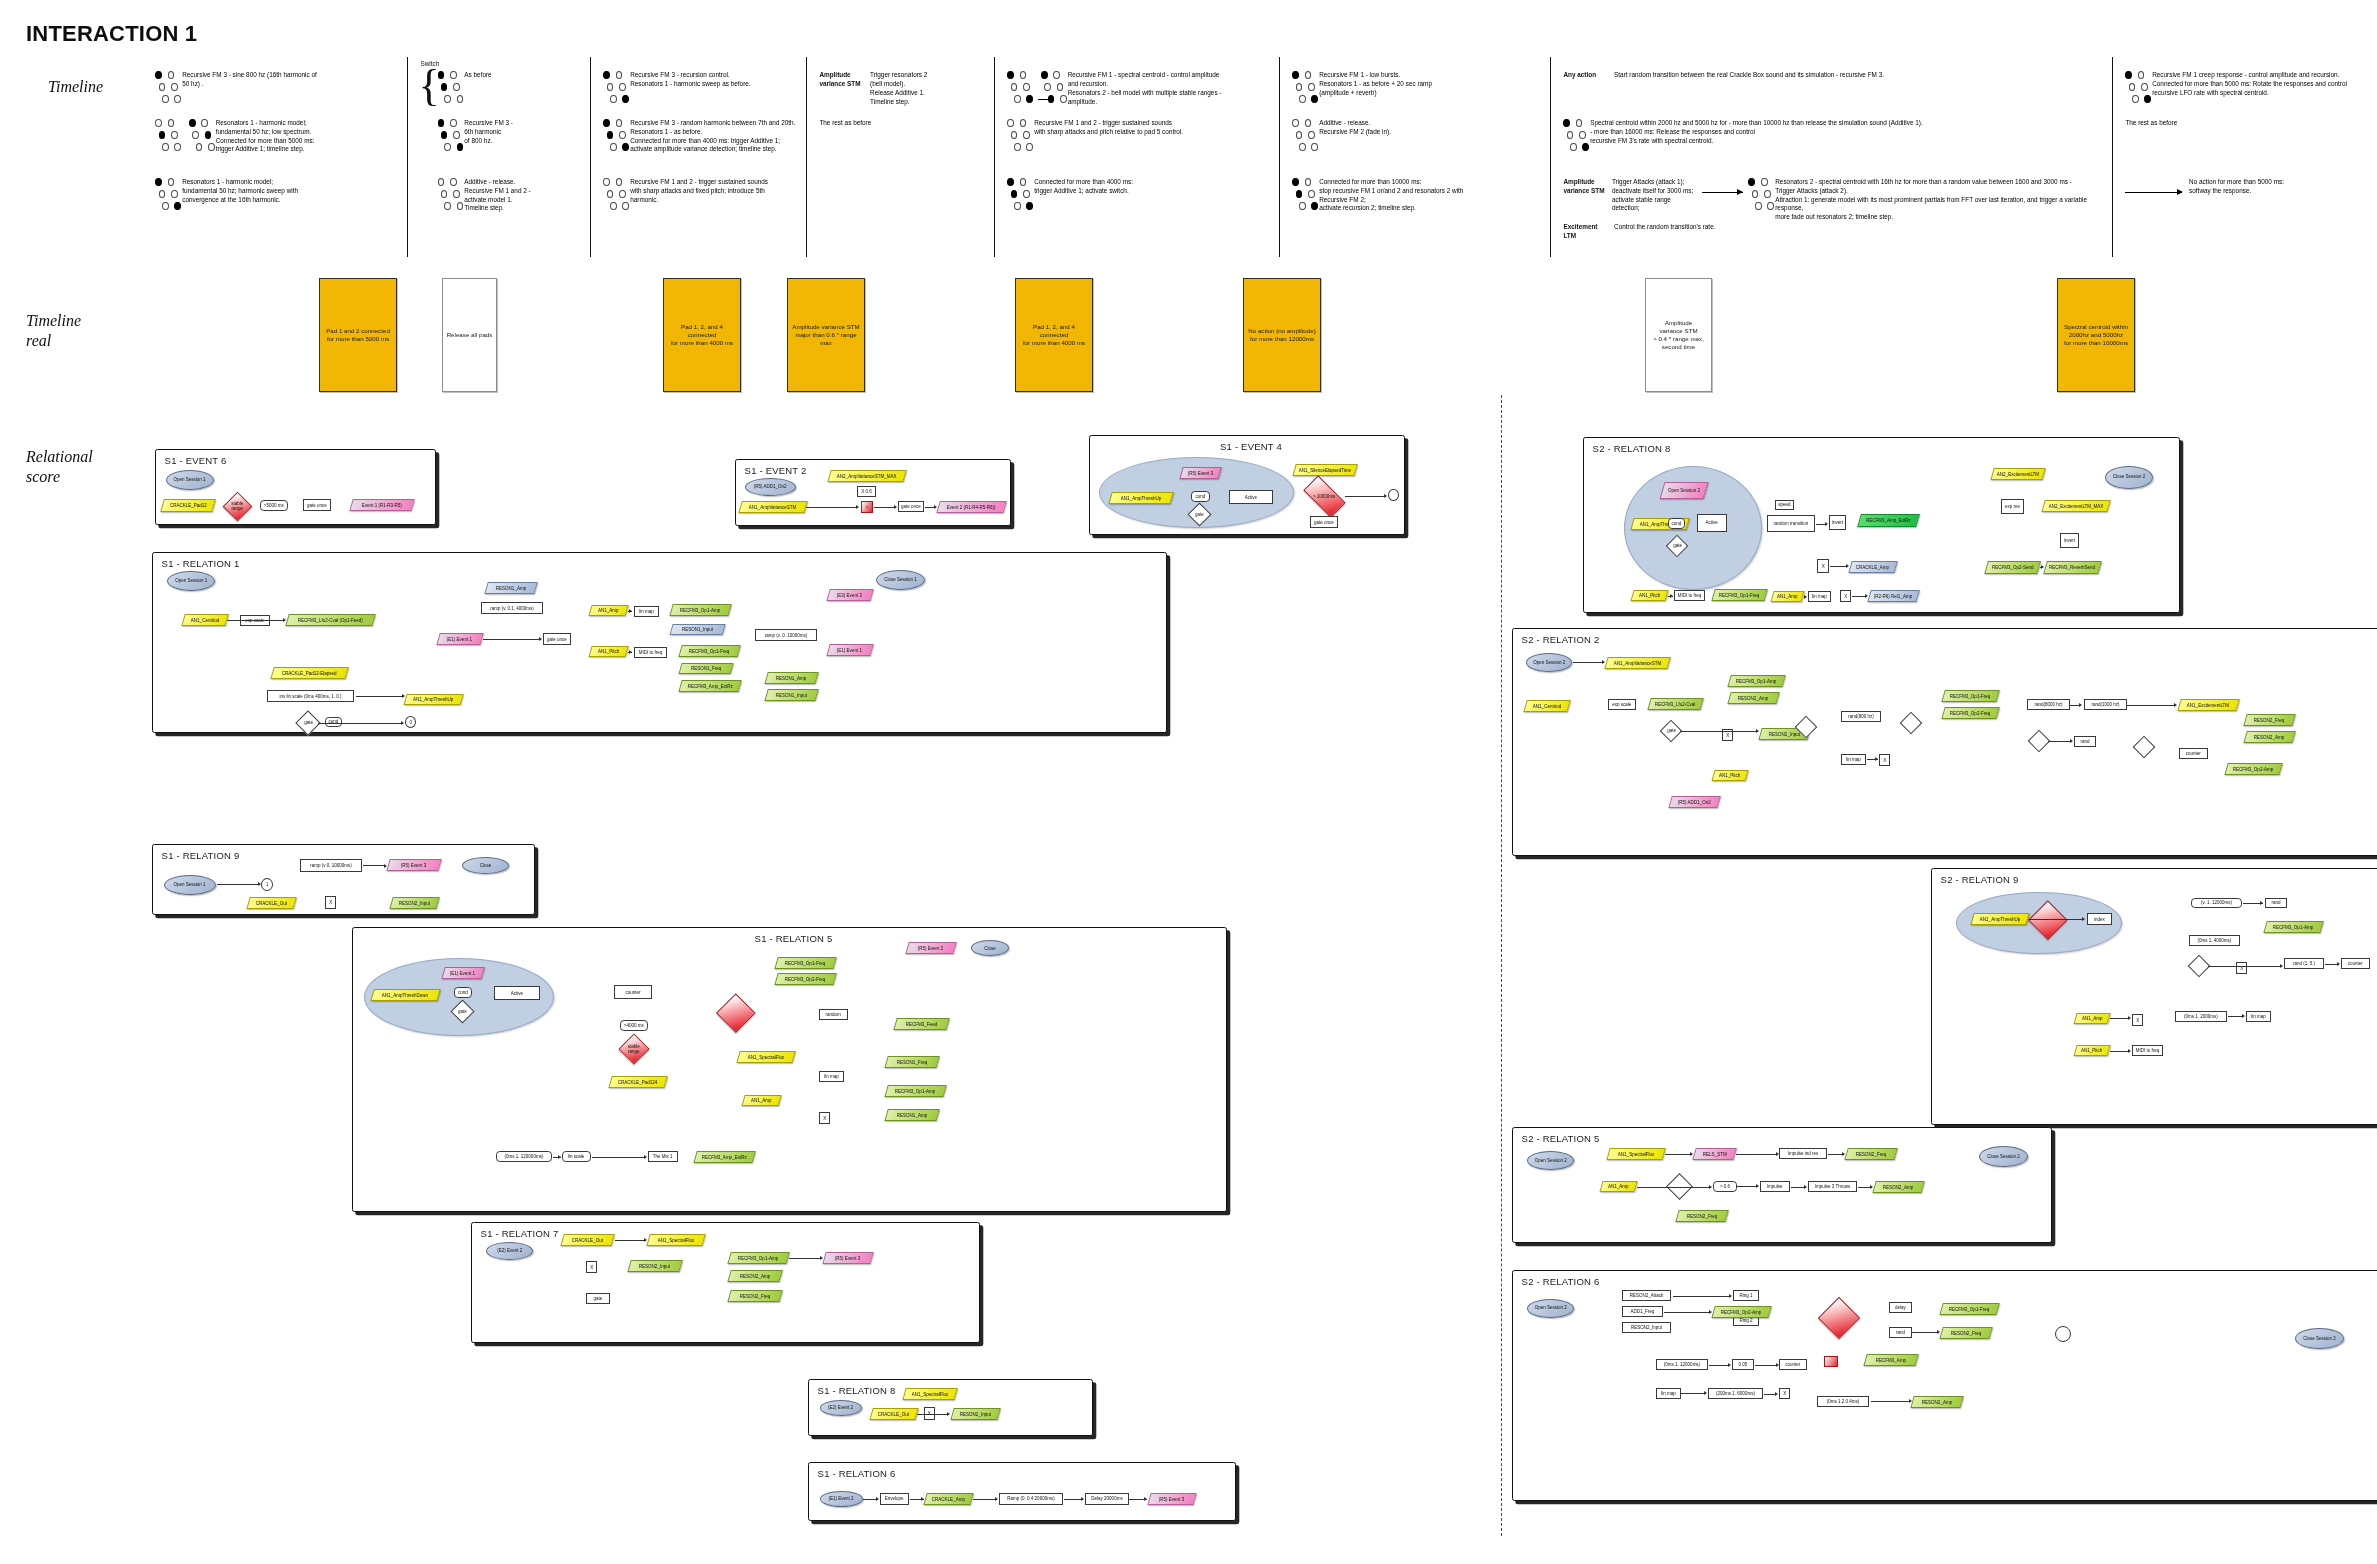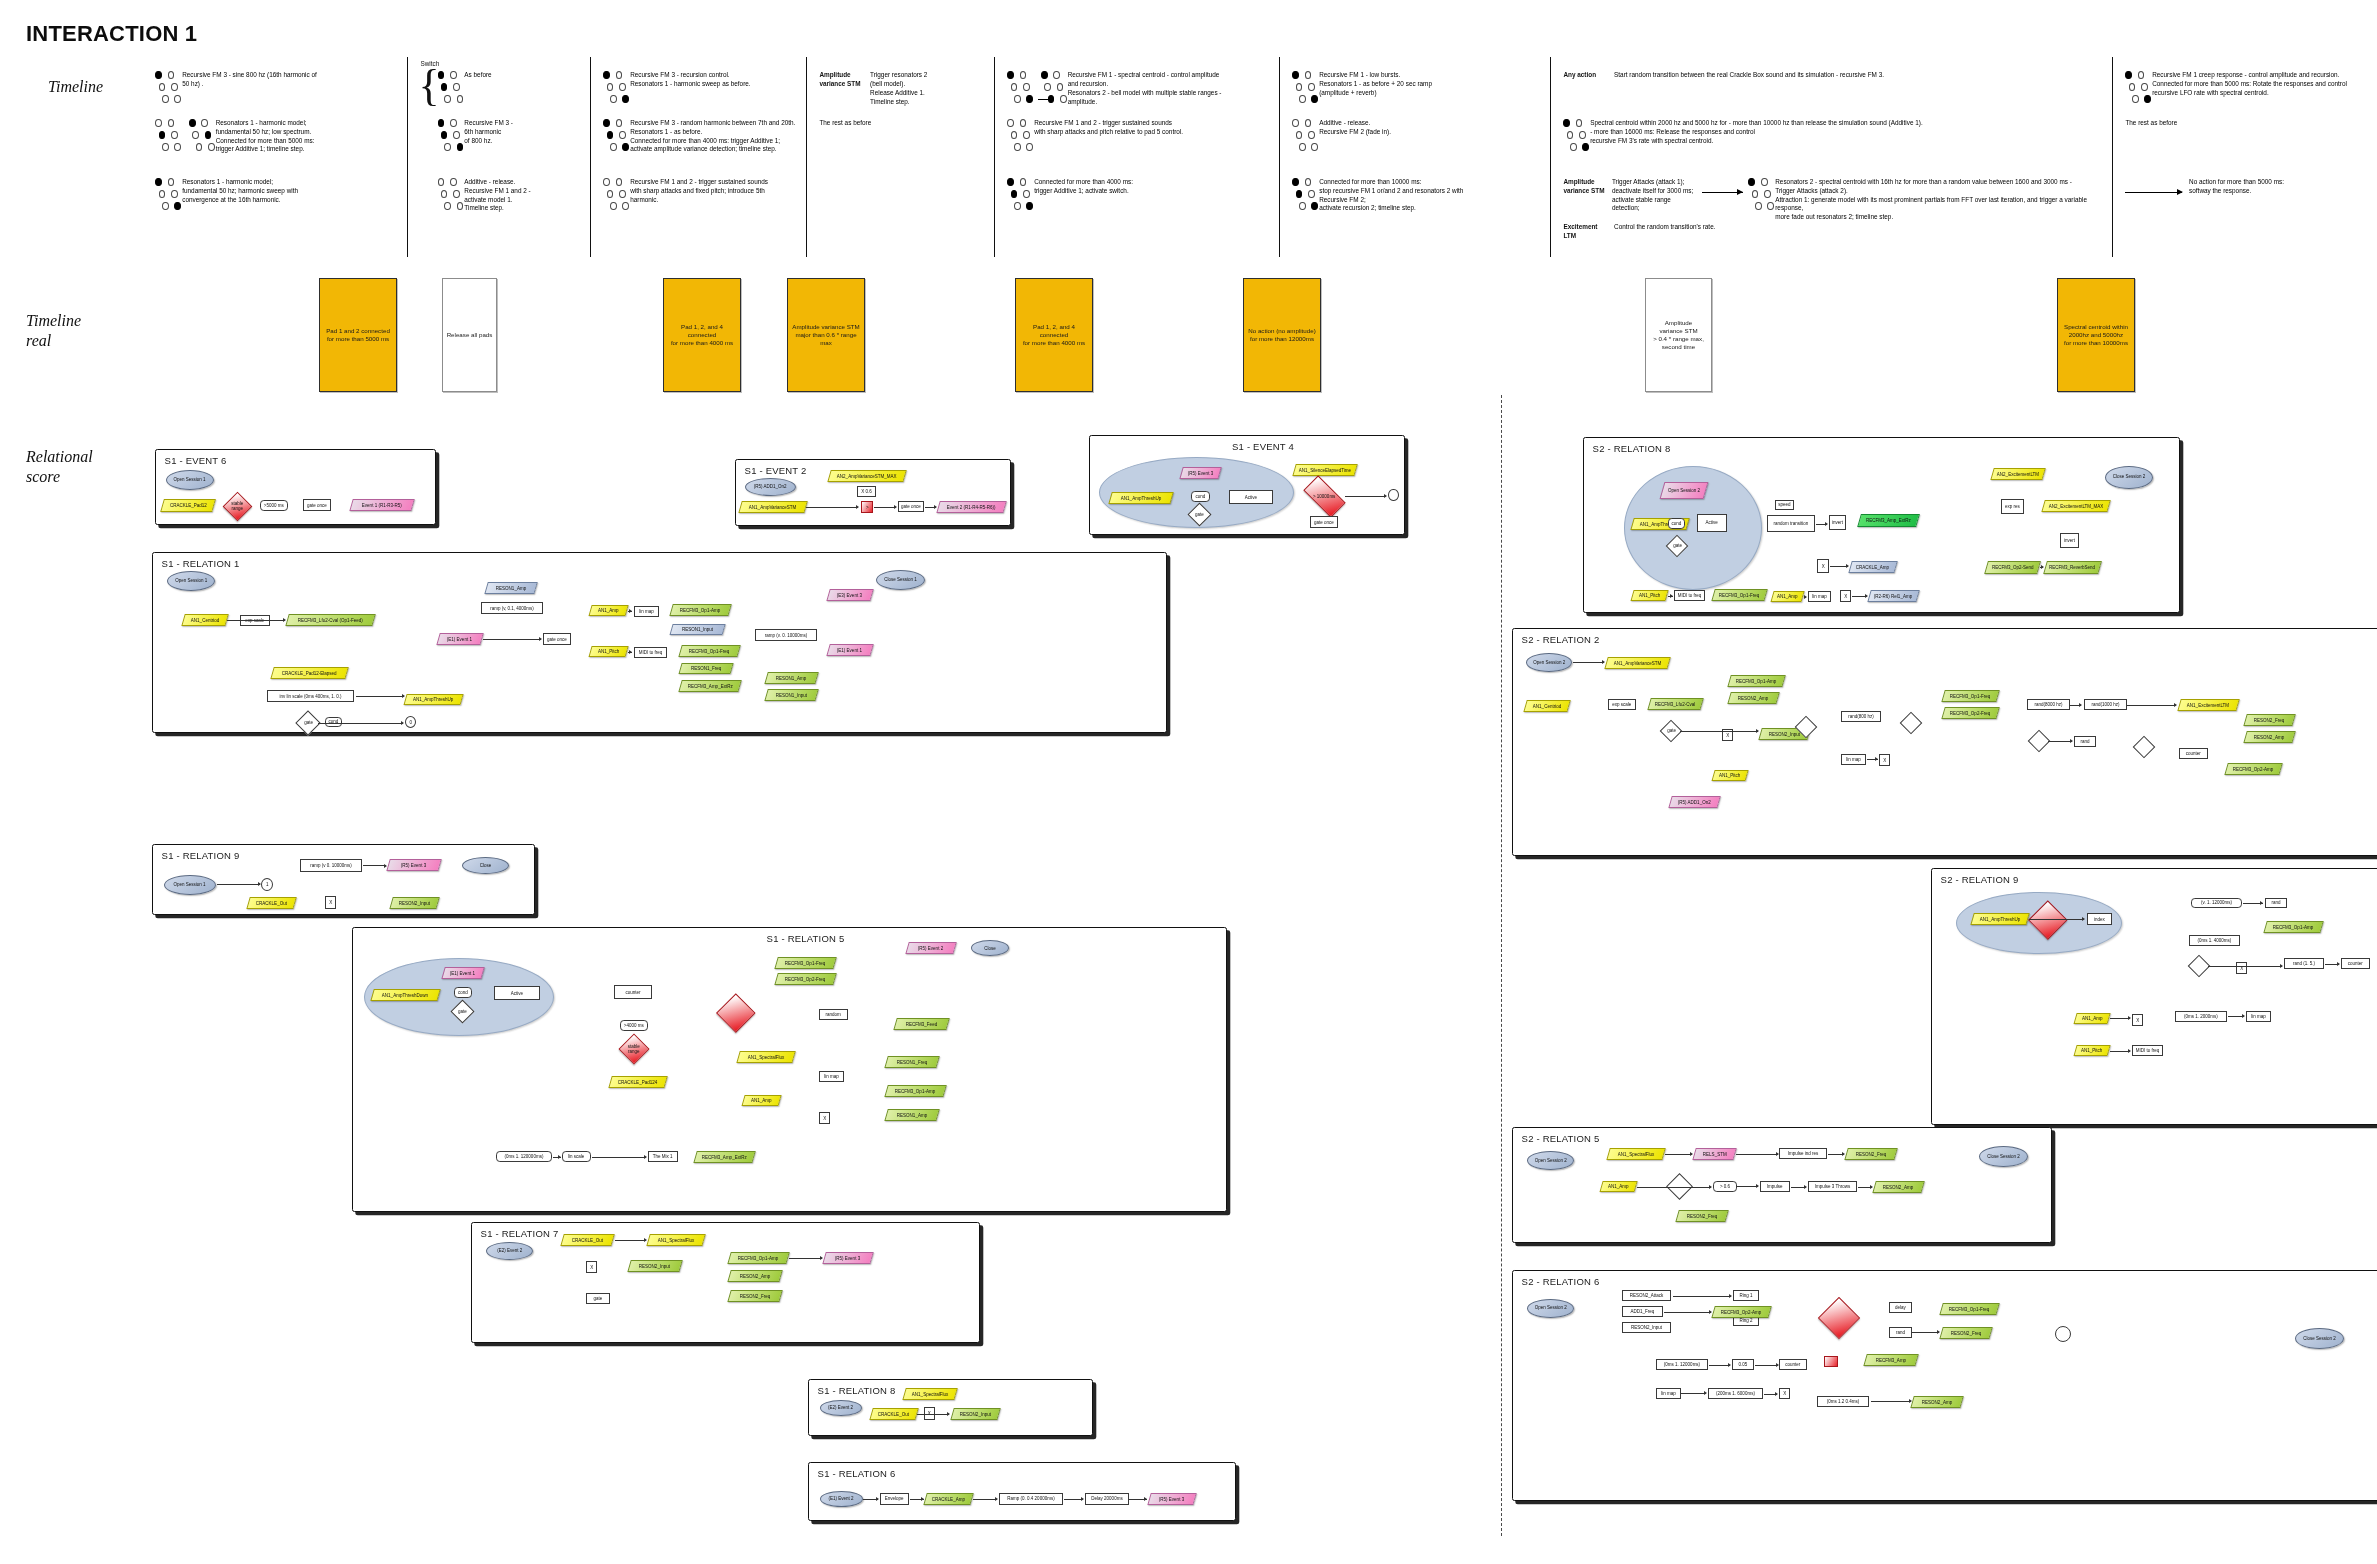--- a/index.html
+++ b/index.html
@@ -56,21 +56,21 @@
 
   
   #vert-divider-1{ position:absolute; left:1501px; top:395px; width:0; height:1141px;
                    border-left:1.4px dashed #4a4a4a; }
 
   
   .panel{ position:absolute; background:#fff; border:1.9px solid #111; border-radius:2.4px;
           box-shadow:3.3px 3.3px 0 rgba(0,0,0,.85); }
   .panel-title{ position:absolute; left:8.6px; top:4.8px; font-size:9.5px; color:#1a1a1a;
                 font-family:"Liberation Sans", sans-serif; letter-spacing:0.2px; }
-  .panel-title.center{ left:16px; width:100%; text-align:center; }
+  .panel-title.center{ left:4px; width:100%; text-align:center; }
 
   
   .node{ position:absolute; font-size:4.5px; line-height:1.18; text-align:center;
          display:flex; align-items:center; justify-content:center; color:#111;
          padding:0.5px 1.4px; }
   .n-box{ background:#fff; border:0.7px solid #3a3a3a; }
   .n-round{ background:#fff; border:0.7px solid #3a3a3a; border-radius:3.8px; }
   .n-ellipse{ background:linear-gradient(145deg,#cfd9ea,#9fb2ce); border:0.7px solid #5b6a82;
               border-radius:50%; box-shadow:1px 1px 1.4px rgba(0,0,0,.28); }
   .n-circle{ background:#fff; border:0.7px solid #3a3a3a; border-radius:50%; }

